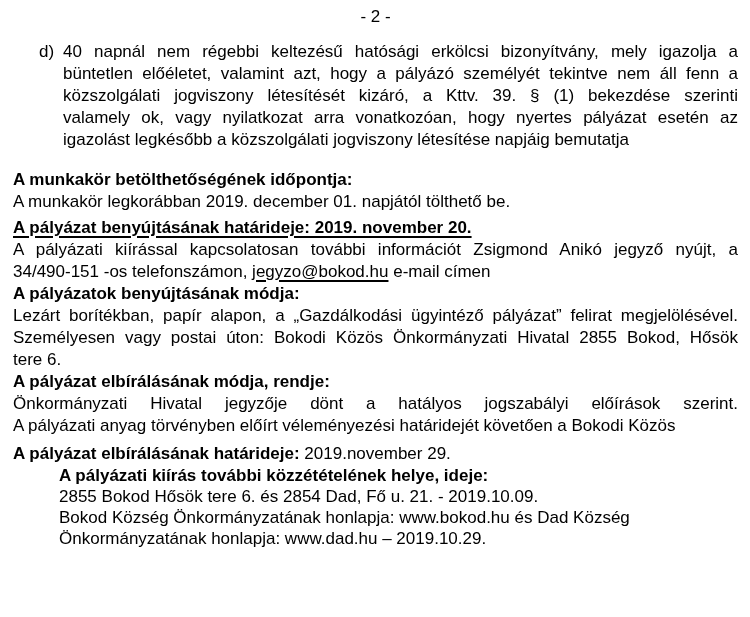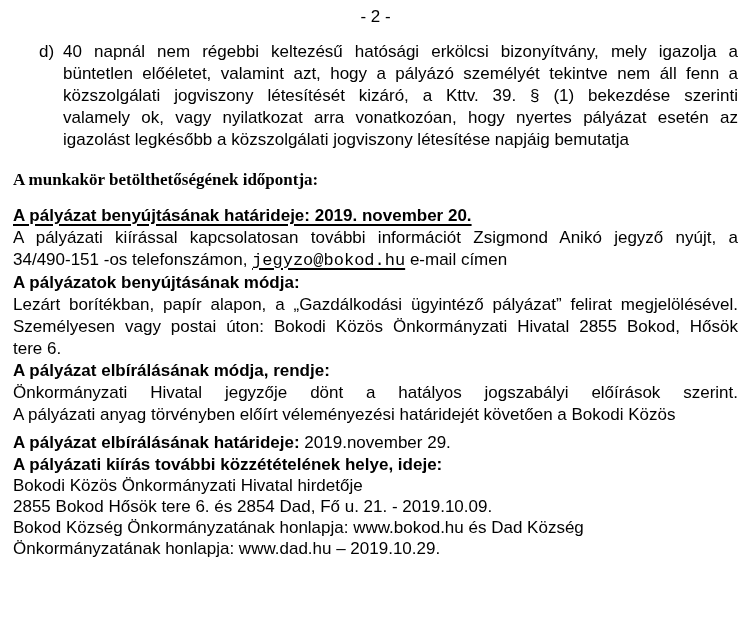--- a/index.html
+++ b/index.html
@@ -36,29 +36,28 @@
   .h { font-weight: bold; }
   .h.u {
     text-decoration: underline;
     text-decoration-thickness: 2px;
     text-underline-offset: 3px;
   }
   .email {
     text-decoration: underline;
     text-decoration-thickness: 1.5px;
     text-underline-offset: 3px;
-    font-family: Liberation Mono, monospace;
   }
   .b { font-weight: bold; }
-  .sec-fill-date     { margin-bottom: 14px; font-family: Liberation Serif, serif; }
+  .sec-fill-date     { margin-bottom: 4px; }
   .sec-deadline      { }
   .sec-submission    { }
   .sec-evaluation    { margin-bottom: 6px; }
   .sec-eval-deadline { }
-  .sec-publication .line { line-height: 21px; min-height: 21px; }
+  .sec-publication .line { line-height: 21px; min-height: 21px; margin-left: 46px; }
 </style>
 </head>
 <body>
 
 <div class="page">
 
   <div class="page-number">- 2 -</div>
 
   <div class="item-d">
     <span class="marker">d)</span>
@@ -66,20 +65,21 @@
         <div class="line">40 napnál nem régebbi keltezésű hatósági erkölcsi bizonyítvány, mely igazolja a</div>
         <div class="line">büntetlen előéletet, valamint azt, hogy a pályázó személyét tekintve nem áll fenn a</div>
         <div class="line">közszolgálati jogviszony létesítését kizáró, a Kttv. 39. § (1) bekezdése szerinti</div>
         <div class="line">valamely ok, vagy nyilatkozat arra vonatkozóan, hogy nyertes pályázat esetén az</div>
         <div class="line">igazolást legkésőbb a közszolgálati jogviszony létesítése napjáig bemutatja</div>
       </div>
   </div>
 
   <div class="sec sec-fill-date">
     <div class="h line">A munkakör betölthetőségének időpontja:</div>
+    <div class="line">A munkakör legkorábban 2019. december 01. napjától tölthető be.</div>
   </div>
 
   <div class="sec sec-deadline">
     <div class="h u line">A pályázat benyújtásának határideje: 2019. november 20.</div>
     <div class="para just">
       <div class="line">A pályázati kiírással kapcsolatosan további információt Zsigmond Anikó jegyző nyújt, a</div>
       <div class="line">
         <span>34/490-151 -os telefonszámon,</span>
         <span class="email">jegyzo@bokod.hu</span>
         <span>e-mail címen</span>
@@ -105,20 +105,19 @@
   </div>
 
   <div class="sec sec-eval-deadline line">
     <span class="b">A pályázat elbírálásának határideje:</span>
     <span>2019.november 29.</span>
   </div>
 
   <div class="sec sec-publication">
     <div class="h line">A pályázati kiírás további közzétételének helye, ideje:</div>
     <div class="para">
-        <div class="line">Bokodi Közös Önkormányzati Hivatal hirdetője</div>
         <div class="line">2855 Bokod Hősök tere 6. és 2854 Dad, Fő u. 21. - 2019.10.09.</div>
         <div class="line">Bokod Község Önkormányzatának honlapja: www.bokod.hu és Dad Község</div>
         <div class="line">Önkormányzatának honlapja: www.dad.hu – 2019.10.29.</div>
       </div>
   </div>
 
 </div>
 
 </body></html>

